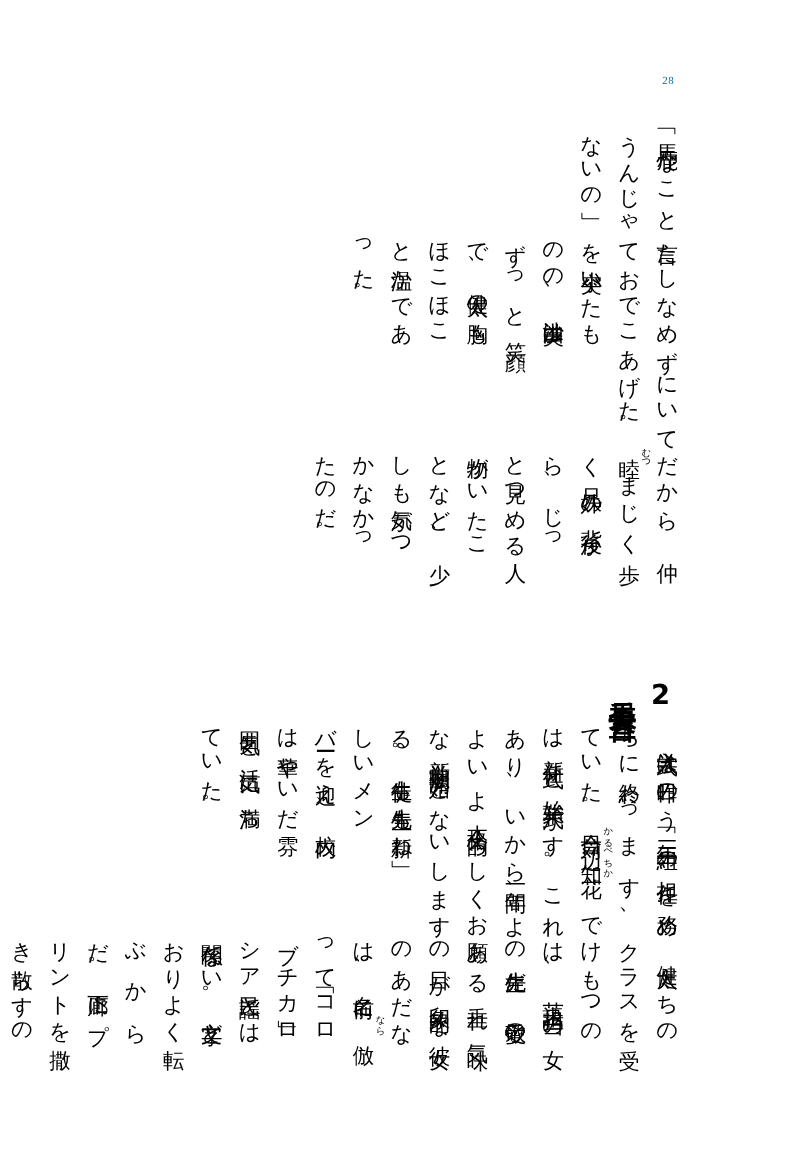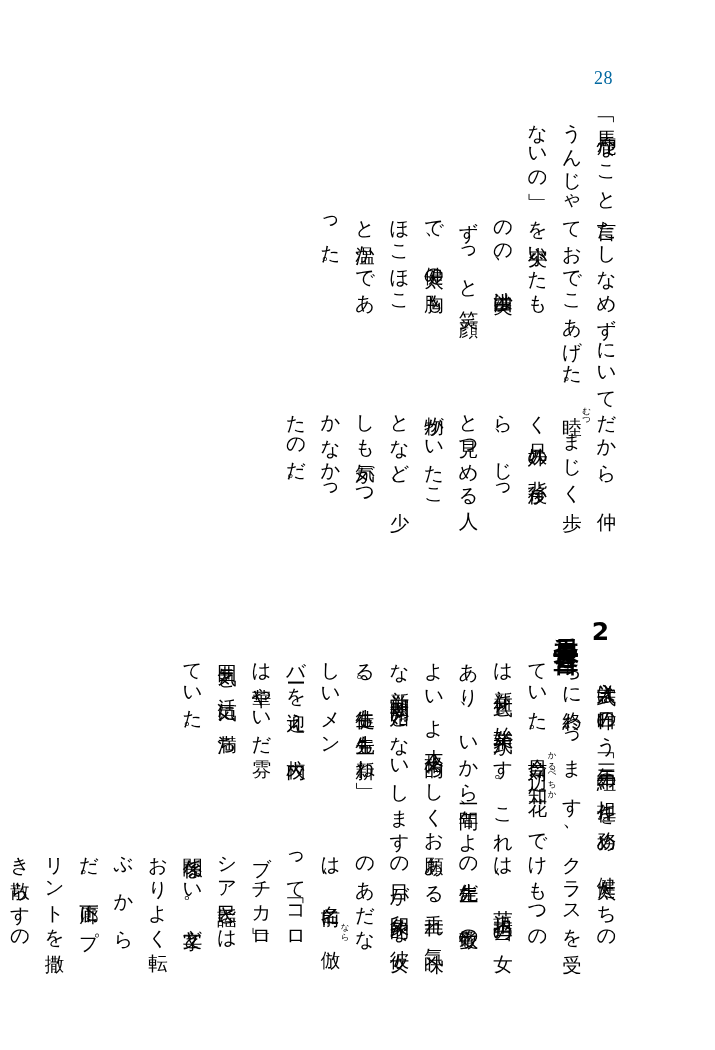--- a/index.html
+++ b/index.html
@@ -17,21 +17,21 @@
   .page {
     position: relative;
     width: 715px;
     height: 1050px;
     background: #ffffff;
   }
   .page-number {
     position: absolute;
     top: 68px;
     right: 102px;
-    font-size: 18px;
+    font-size: 10px;
     font-family: "Liberation Serif", "DejaVu Serif", serif;
     color: #0369a1;
     letter-spacing: 0.5px;
   }
   .text-block {
     position: absolute;
     top: 110px;
     right: 92px;
     height: 830px;
     width: 545px;

